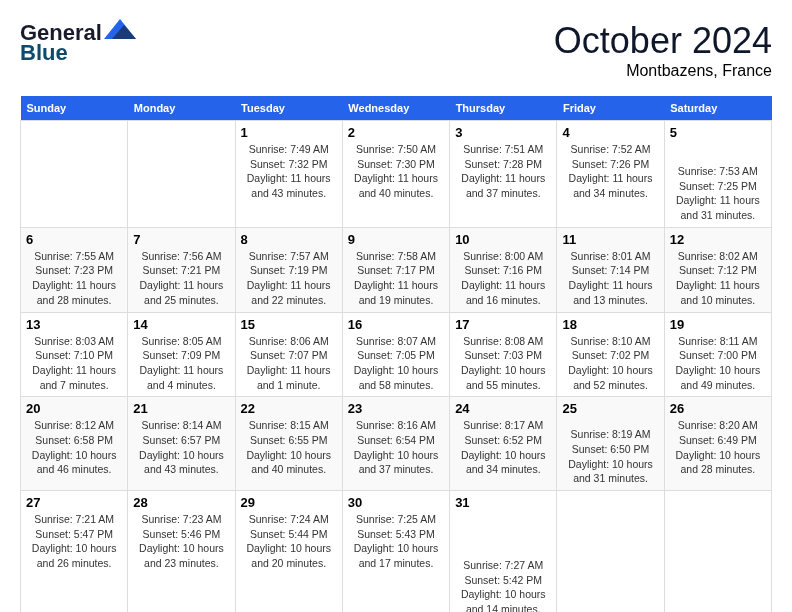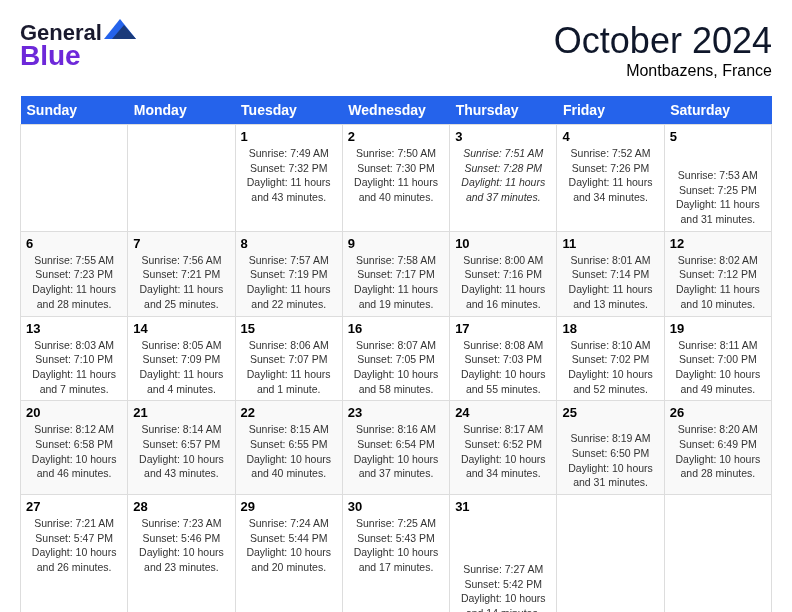--- a/index.html
+++ b/index.html
@@ -37,21 +37,21 @@
     table {
       width: 100%;
       border-collapse: collapse;
       font-size: 11px;
     }
     thead tr th {
       background: #2563eb;
       color: #fff;
       text-align: left;
       padding: 6px 6px;
-      font-size: 14px;
+      font-size: 11px;
       font-weight: 600;
     }
     tbody tr td {
       border: 1px solid #ddd;
       vertical-align: top;
       padding: 4px 5px;
       width: 107px;
       min-height: 70px;
       background: #fff;
     }
@@ -76,21 +76,21 @@
 
 <div class="header">
   <div class="logo">
     <div style="display:flex; align-items:center;">
       <span style="font-size:22px; font-weight:bold; color:#1a1a2e;">General</span>
       <svg width="32" height="20" viewBox="0 0 32 20" style="margin-left:2px; margin-top:-8px;">
         <polygon points="0,20 16,0 32,20" fill="#2563eb"></polygon>
         <polygon points="8,20 20,6 32,20" fill="#1a3a7a"></polygon>
       </svg>
     </div>
-    <span style="font-size:28px; font-weight:bold; color:#6d28d9; margin-top:-6px;">Blue</span>
+    <span style="font-size:22px; font-weight:bold; color:#0c4a6e; margin-top:-6px;">Blue</span>
   </div>
   <div class="title-block">
     <div class="month-title">October 2024</div>
     <div class="subtitle">Montbazens, France</div>
   </div>
 </div>
 
 <table>
   <thead>
     <tr id="weekday-header">
@@ -114,21 +114,21 @@
 Daylight: 11 hours and 43 minutes.</div>
         </td>
         <td>
           <span class="day-num">2</span>
           <div class="day-info" style="white-space: pre-line;">Sunrise: 7:50 AM
 Sunset: 7:30 PM
 Daylight: 11 hours and 40 minutes.</div>
         </td>
         <td>
           <span class="day-num">3</span>
-          <div class="day-info" style="white-space: pre-line; font-style: italic;">Sunrise: 7:51 AM
+          <div class="day-info" style="white-space: pre-line;">Sunrise: 7:51 AM
 Sunset: 7:28 PM
 Daylight: 11 hours and 37 minutes.</div>
         </td>
         <td>
           <span class="day-num">4</span>
           <div class="day-info" style="white-space: pre-line;">Sunrise: 7:52 AM
 Sunset: 7:26 PM
 Daylight: 11 hours and 34 minutes.</div>
         </td>
         <td>

